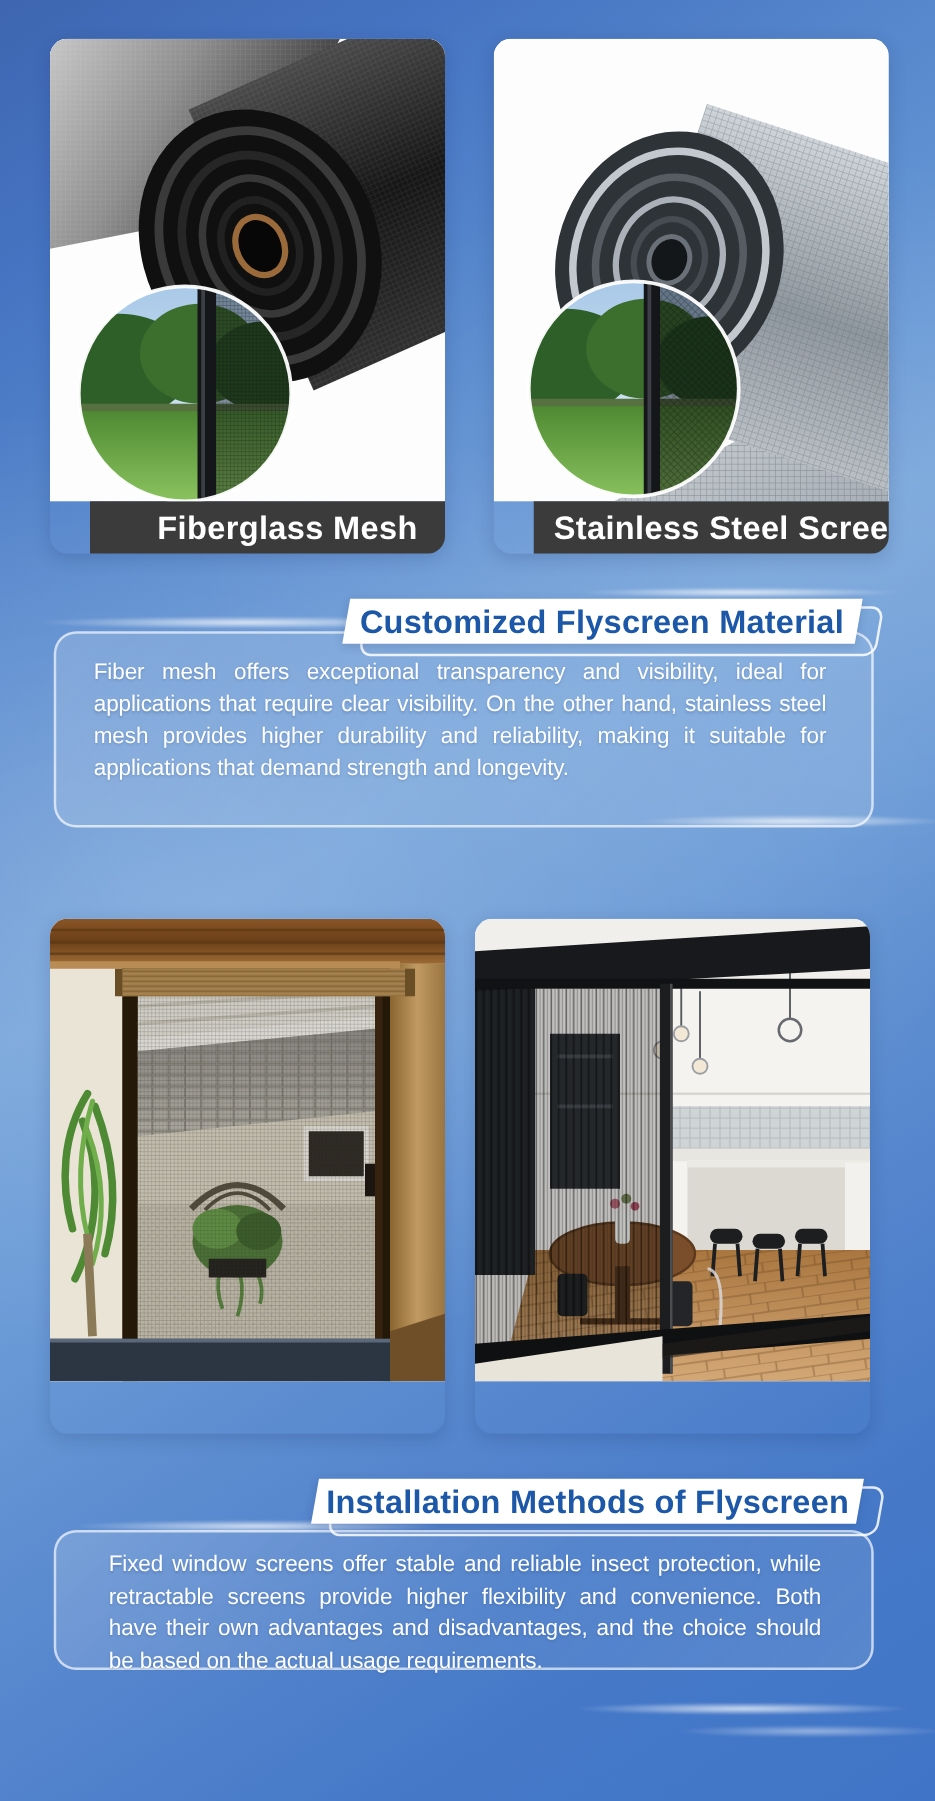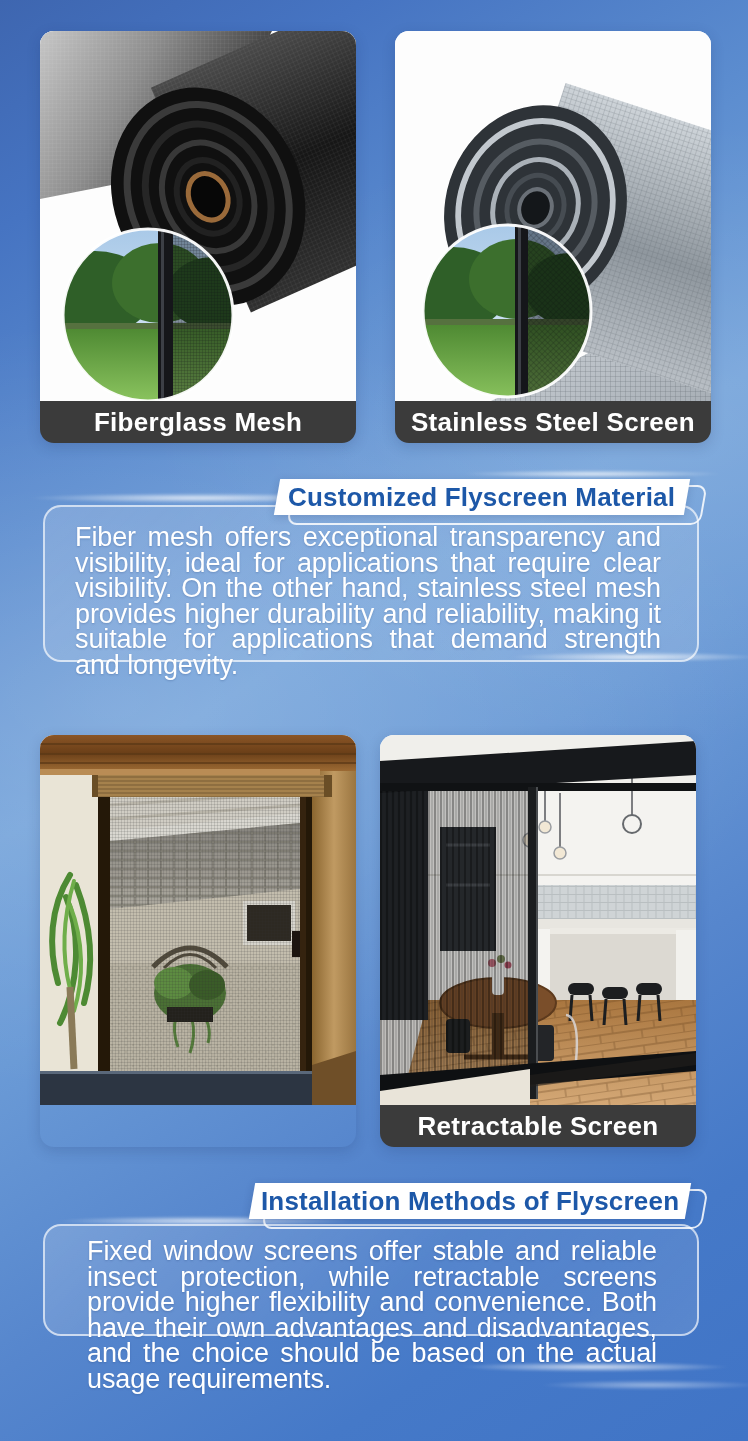--- a/index.html
+++ b/index.html
@@ -30,21 +30,21 @@
   .card{
     position:absolute;width:316px;height:412px;
     border-radius:14px;overflow:hidden;
     box-shadow:0 4px 14px rgba(20,40,90,.18);
   }
   .card-media{width:316px;height:370px;background:#fdfdfd;}
   .card-media svg{display:block;}
   .card-caption{
     width:100%;height:42px;background:#3b3b3b;
     display:flex;align-items:center;justify-content:center;
-    color:#fff;font-weight:700;font-size:26px;letter-spacing:.3px;
+    color:#fff;font-weight:700;font-size:26px;letter-spacing:.3px;margin-left:32px;
   }
   .c1{left:40px;top:31px;}
   .c2{left:395px;top:31px;}
   .c3{left:40px;top:735px;}
   .c4{left:380px;top:735px;}
 
   .banner{
     position:absolute;height:36px;background:#fff;
     transform:skewX(-10deg);
     display:flex;align-items:center;justify-content:center;
@@ -66,21 +66,21 @@
 
   .info-box{
     position:absolute;left:43px;width:656px;
     border:2px solid rgba(255,255,255,.65);border-radius:18px;
     background:linear-gradient(135deg, rgba(255,255,255,.17), rgba(255,255,255,.05) 55%, rgba(255,255,255,.12));
     box-sizing:border-box;z-index:1;
   }
   .box1{top:505px;height:157px;padding:18px 36px 0 30px;}
   .box2{top:1224px;height:112px;padding:13px 40px 0 42px;}
   .info-box p{
-    margin:0;color:#ffffff;font-size:27px;line-height:25.5px;
+    margin:0;color:#ffffff;font-size:18px;line-height:25.5px;
     text-align:justify;letter-spacing:-0.1px;
     text-shadow:0 1px 2px rgba(30,60,110,.25);
   }
 </style>
 </head>
 <body>
 
 <div class="page">
 
   <div class="streak s1"></div>
@@ -380,21 +380,20 @@
           <rect x="0" y="56" width="148" height="300" fill="rgba(15,15,15,0.22)"></rect>
           <rect x="0" y="56" width="148" height="300" fill="url(#c4pleat)"></rect>
         </g>
         <rect x="148" y="52" width="10" height="312" fill="#1b1d1f"></rect>
         <rect x="156" y="52" width="2" height="312" fill="#4a4d50"></rect>
         <polygon points="0,340 316,316 316,336 0,362" fill="#0e1012"></polygon>
         <polygon points="0,356 150,334 150,370 0,370" fill="#e9e4d9"></polygon>
         <polygon points="150,340 316,318 316,330 150,352" fill="#23201c" opacity=".6"></polygon>
       </svg>
     </div>
-    <div class="card-caption">Retractable Screen</div>
   </div>
 
   <div class="banner-echo e2"></div>
   <div class="banner b2">
     <span>Installation Methods of Flyscreen</span>
   </div>
 
   <div class="info-box box2">
     <p>Fixed window screens offer stable and reliable insect protection, while retractable screens provide higher flexibility and convenience. Both have their own advantages and disadvantages, and the choice should be based on the actual usage requirements.</p>
   </div>

